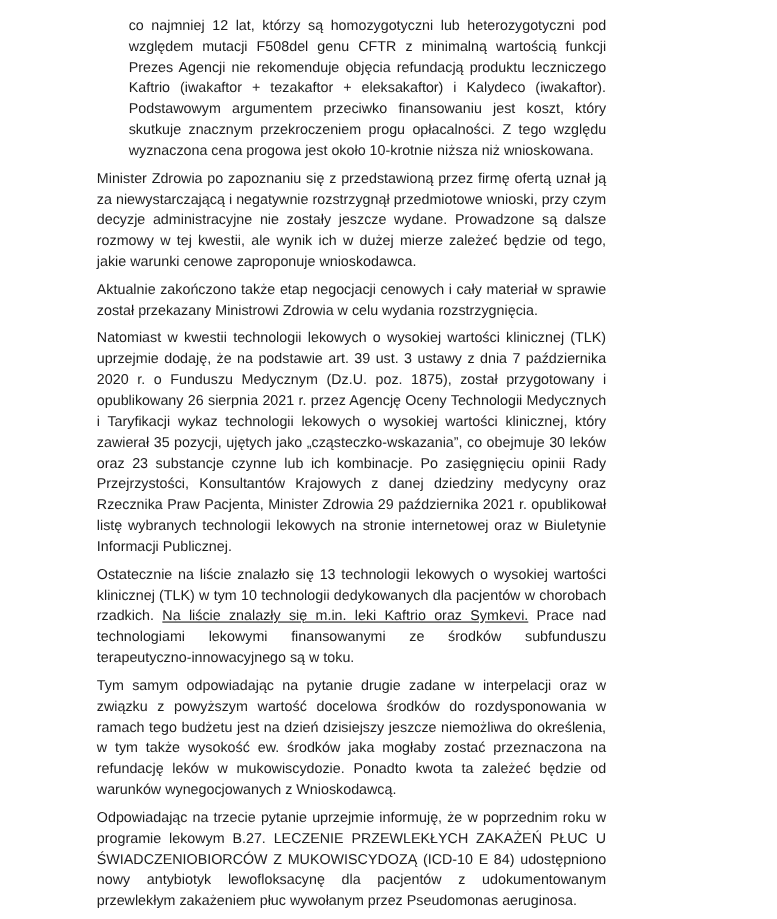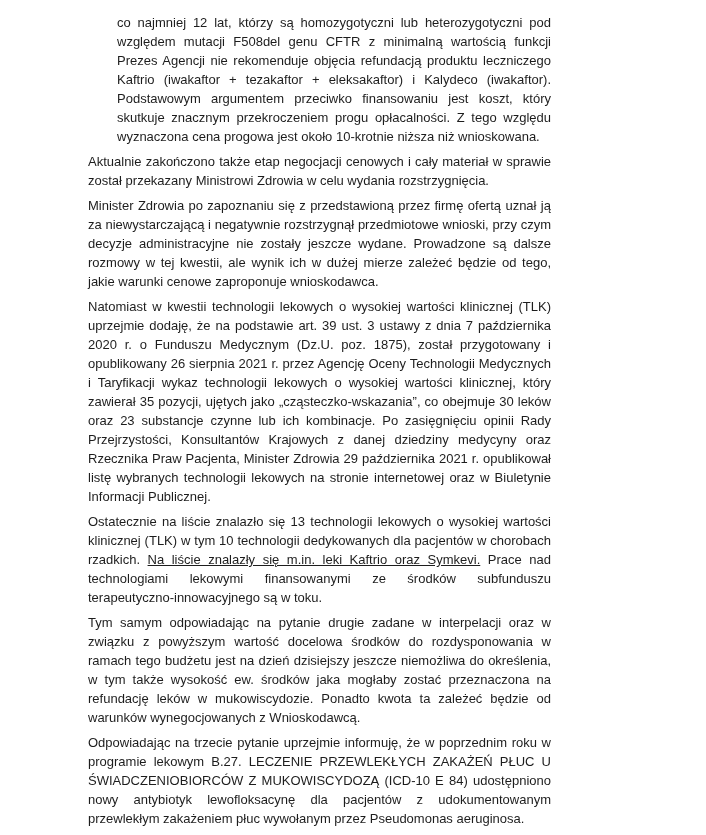--- a/index.html
+++ b/index.html
@@ -45,21 +45,21 @@
   .u {
     text-decoration: underline;
   }
 </style>
 </head>
 <body>
 
 <div class="page">
   <div class="doc-body">
       <p class="para indented"><span>co najmniej 12 lat, którzy są homozygotyczni lub heterozygotyczni pod względem mutacji F508del genu CFTR z minimalną wartością funkcji Prezes Agencji nie rekomenduje objęcia refundacją produktu leczniczego Kaftrio (iwakaftor + tezakaftor + eleksakaftor) i Kalydeco (iwakaftor). Podstawowym argumentem przeciwko finansowaniu jest koszt, który skutkuje znacznym przekroczeniem progu opłacalności. Z tego względu wyznaczona cena progowa jest około 10-krotnie niższa niż wnioskowana.</span></p>
+      <p class="para normal"><span>Minister Zdrowia po zapoznaniu się z przedstawioną przez firmę ofertą uznał ją za niewystarczającą i negatywnie rozstrzygnął przedmiotowe wnioski, przy czym decyzje administracyjne nie zostały jeszcze wydane. Prowadzone są dalsze rozmowy w tej kwestii, ale wynik ich w dużej mierze zależeć będzie od tego, jakie warunki cenowe zaproponuje wnioskodawca.</span></p>
       <p class="para normal"><span>Aktualnie zakończono także etap negocjacji cenowych i cały materiał w sprawie został przekazany Ministrowi Zdrowia w celu wydania rozstrzygnięcia.</span></p>
-      <p class="para normal"><span>Minister Zdrowia po zapoznaniu się z przedstawioną przez firmę ofertą uznał ją za niewystarczającą i negatywnie rozstrzygnął przedmiotowe wnioski, przy czym decyzje administracyjne nie zostały jeszcze wydane. Prowadzone są dalsze rozmowy w tej kwestii, ale wynik ich w dużej mierze zależeć będzie od tego, jakie warunki cenowe zaproponuje wnioskodawca.</span></p>
       <p class="para normal"><span>Natomiast w kwestii technologii lekowych o wysokiej wartości klinicznej (TLK) uprzejmie dodaję, że na podstawie art. 39 ust. 3 ustawy z dnia 7 października 2020 r. o Funduszu Medycznym (Dz.U. poz. 1875), został przygotowany i opublikowany 26 sierpnia 2021 r. przez Agencję Oceny Technologii Medycznych i Taryfikacji wykaz technologii lekowych o wysokiej wartości klinicznej, który zawierał 35 pozycji, ujętych jako „cząsteczko-wskazania”, co obejmuje 30 leków oraz 23 substancje czynne lub ich kombinacje. Po zasięgnięciu opinii Rady Przejrzystości, Konsultantów Krajowych z danej dziedziny medycyny oraz Rzecznika Praw Pacjenta, Minister Zdrowia 29 października 2021 r. opublikował listę wybranych technologii lekowych na stronie internetowej oraz w Biuletynie Informacji Publicznej.</span></p>
       <p class="para normal"><span>Ostatecznie na liście znalazło się 13 technologii lekowych o wysokiej wartości klinicznej (TLK) w tym 10 technologii dedykowanych dla pacjentów w chorobach rzadkich. </span><span class="u">Na liście znalazły się m.in. leki Kaftrio oraz Symkevi.</span><span> Prace nad technologiami lekowymi finansowanymi ze środków subfunduszu terapeutyczno-innowacyjnego są w toku.</span></p>
       <p class="para normal"><span>Tym samym odpowiadając na pytanie drugie zadane w interpelacji oraz w związku z powyższym wartość docelowa środków do rozdysponowania w ramach tego budżetu jest na dzień dzisiejszy jeszcze niemożliwa do określenia, w tym także wysokość ew. środków jaka mogłaby zostać przeznaczona na refundację leków w mukowiscydozie. Ponadto kwota ta zależeć będzie od warunków wynegocjowanych z Wnioskodawcą.</span></p>
       <p class="para normal"><span>Odpowiadając na trzecie pytanie uprzejmie informuję, że w poprzednim roku w programie lekowym B.27. LECZENIE PRZEWLEKŁYCH ZAKAŻEŃ PŁUC U ŚWIADCZENIOBIORCÓW Z MUKOWISCYDOZĄ (ICD-10 E 84) udostępniono nowy antybiotyk lewofloksacynę dla pacjentów z udokumentowanym przewlekłym zakażeniem płuc wywołanym przez Pseudomonas aeruginosa.</span></p>
       <p class="para list-item"><span class="list-marker">1)</span><span>Potwierdzone rozpoznanie wnioskodawca;</span></p>
     </div>
 </div>
 
 </body></html>

